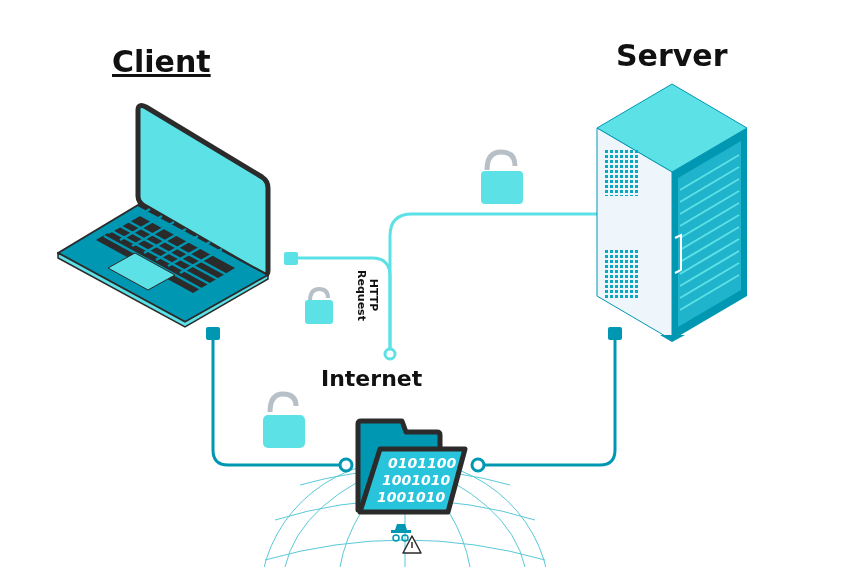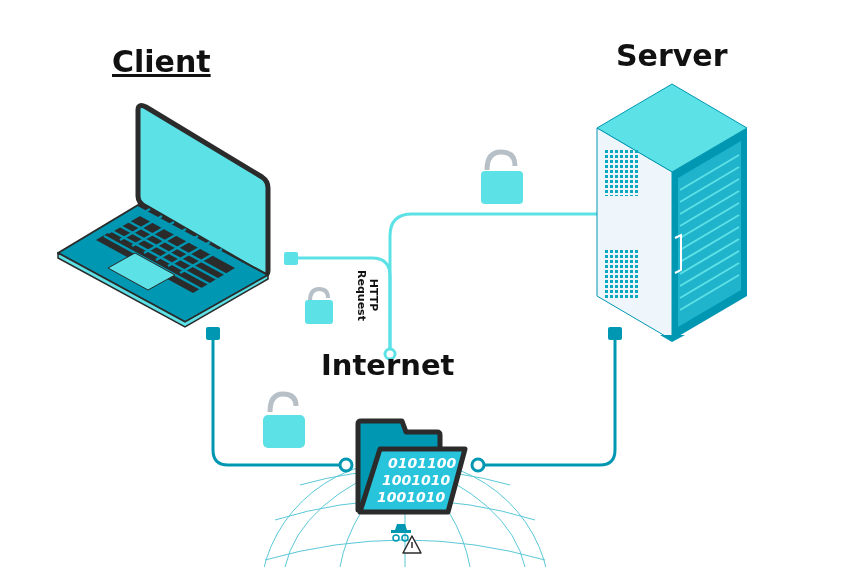--- a/index.html
+++ b/index.html
@@ -1,20 +1,20 @@
 <!DOCTYPE html>
 <html><head>
 <meta charset="utf-8">
 <style>
   html, body { margin:0; padding:0; background:#ffffff; }
   body { width:850px; height:567px; position:relative; overflow:hidden; font-family:"DejaVu Sans", sans-serif; }
   .label { position:absolute; font-weight:bold; color:#111; font-family:"DejaVu Sans", sans-serif; }
   #client-label { left:112px; top:44px; font-size:30px;text-decoration:underline; }
   #server-label { left:616px; top:38px; font-size:30px; }
-  #internet-label { left:321px; top:348px; font-size:29px; }
+  #internet-label { left:321px; top:366px; font-size:22px; }
   #http-label { position:absolute; left:342px; top:283px; width:50px; transform:rotate(90deg); transform-origin:center; font-size:11px; font-weight:bold; color:#111; line-height:12px; text-align:center; }
   svg { position:absolute; left:0; top:0; }
   .binary { font-family:"DejaVu Sans", sans-serif; font-weight:bold; font-style:italic; fill:#ffffff; font-size:14px; }
 </style>
 </head>
 <body>
 
 <svg width="850" height="567" viewBox="0 0 850 567">
 
   <g fill="none" stroke="#5ac8d8" stroke-width="1">

